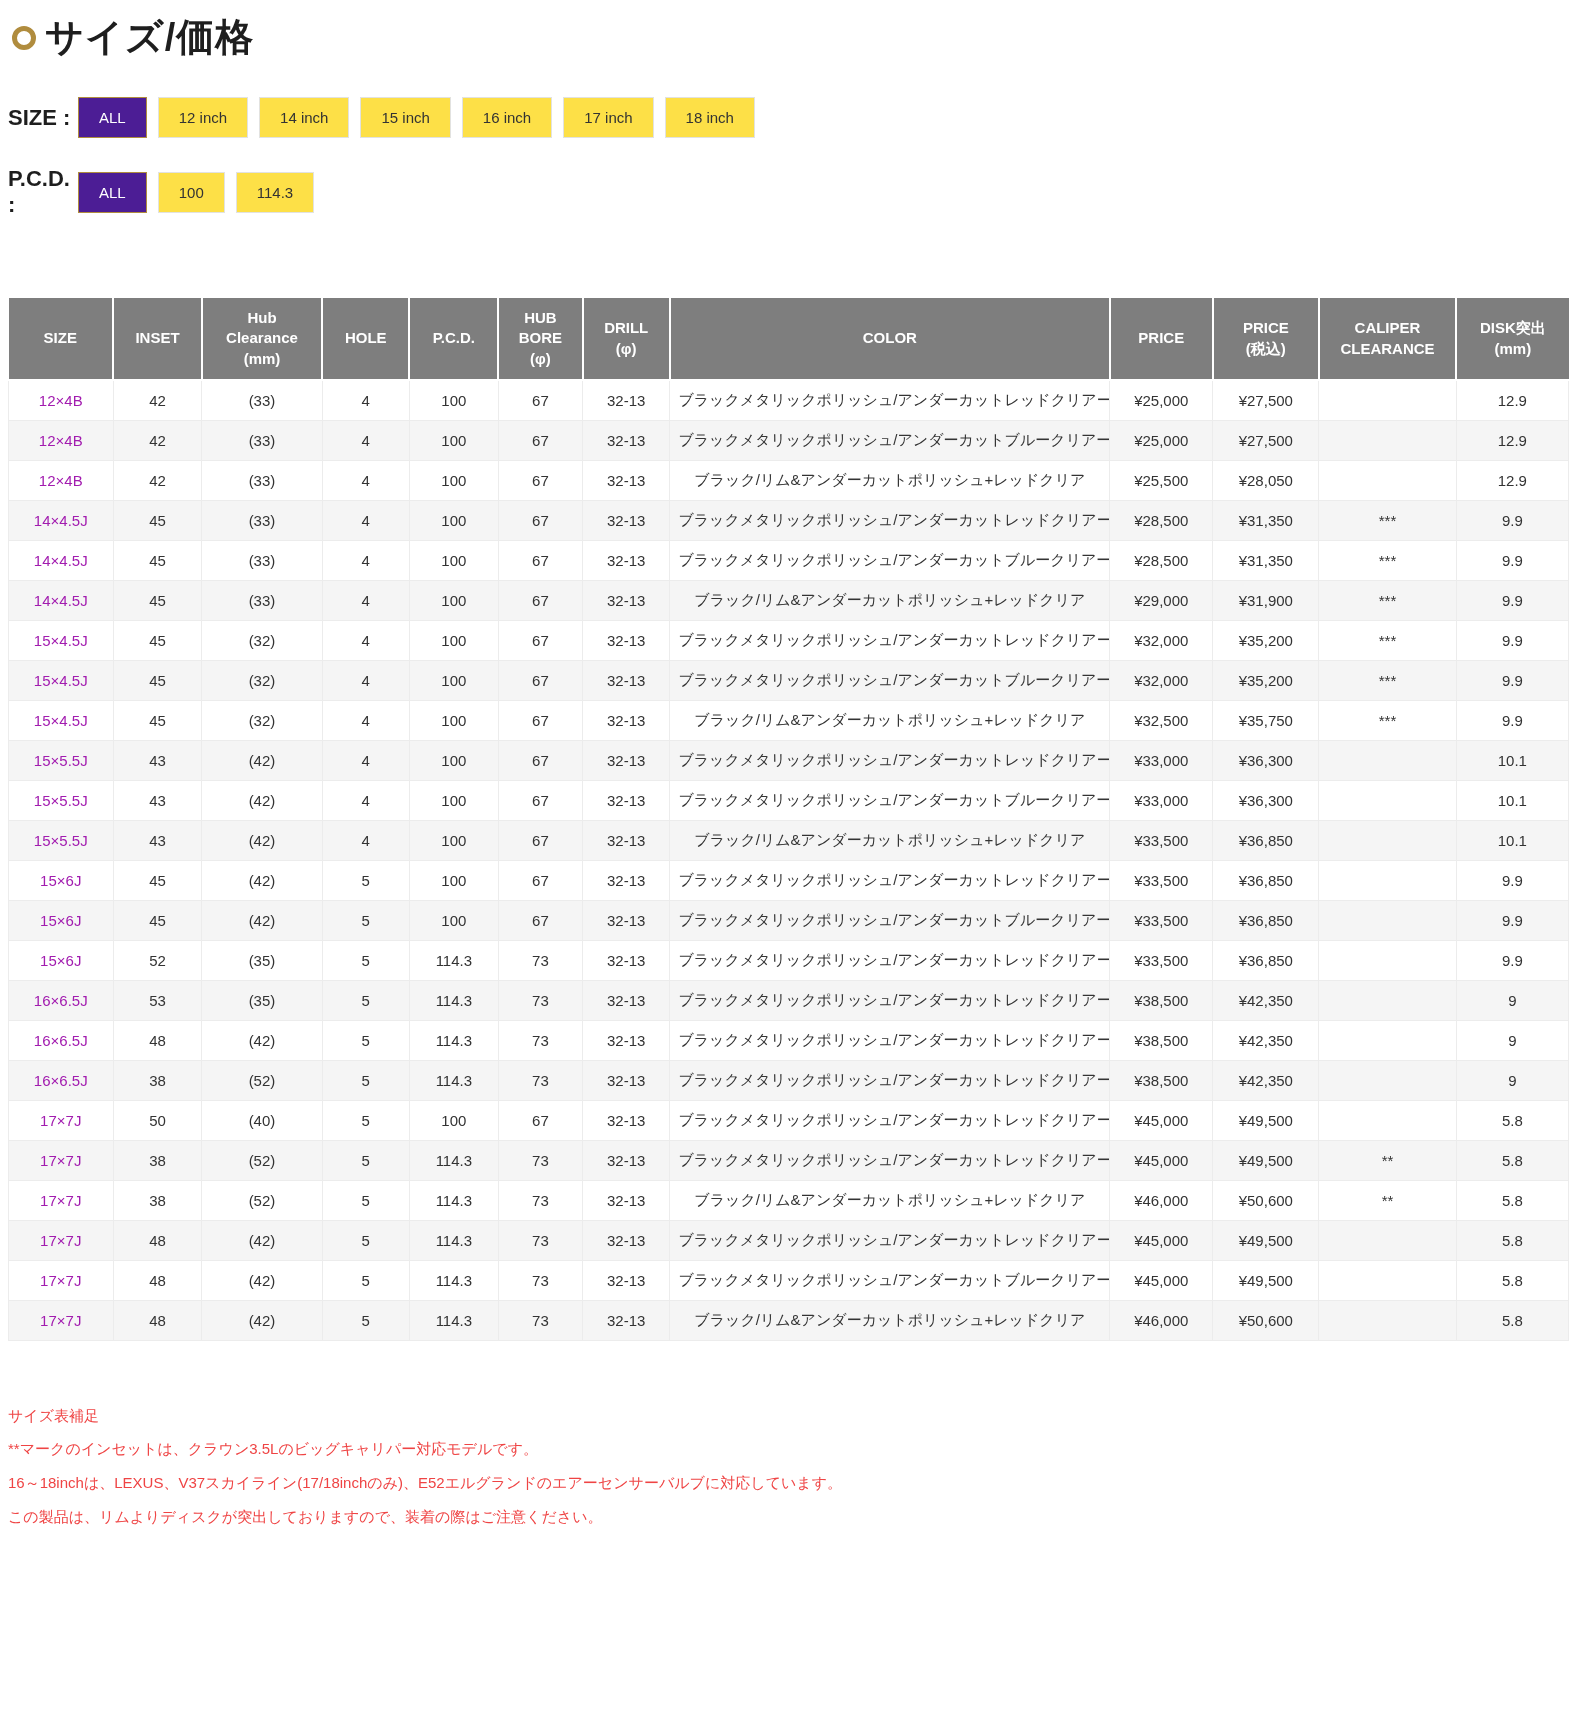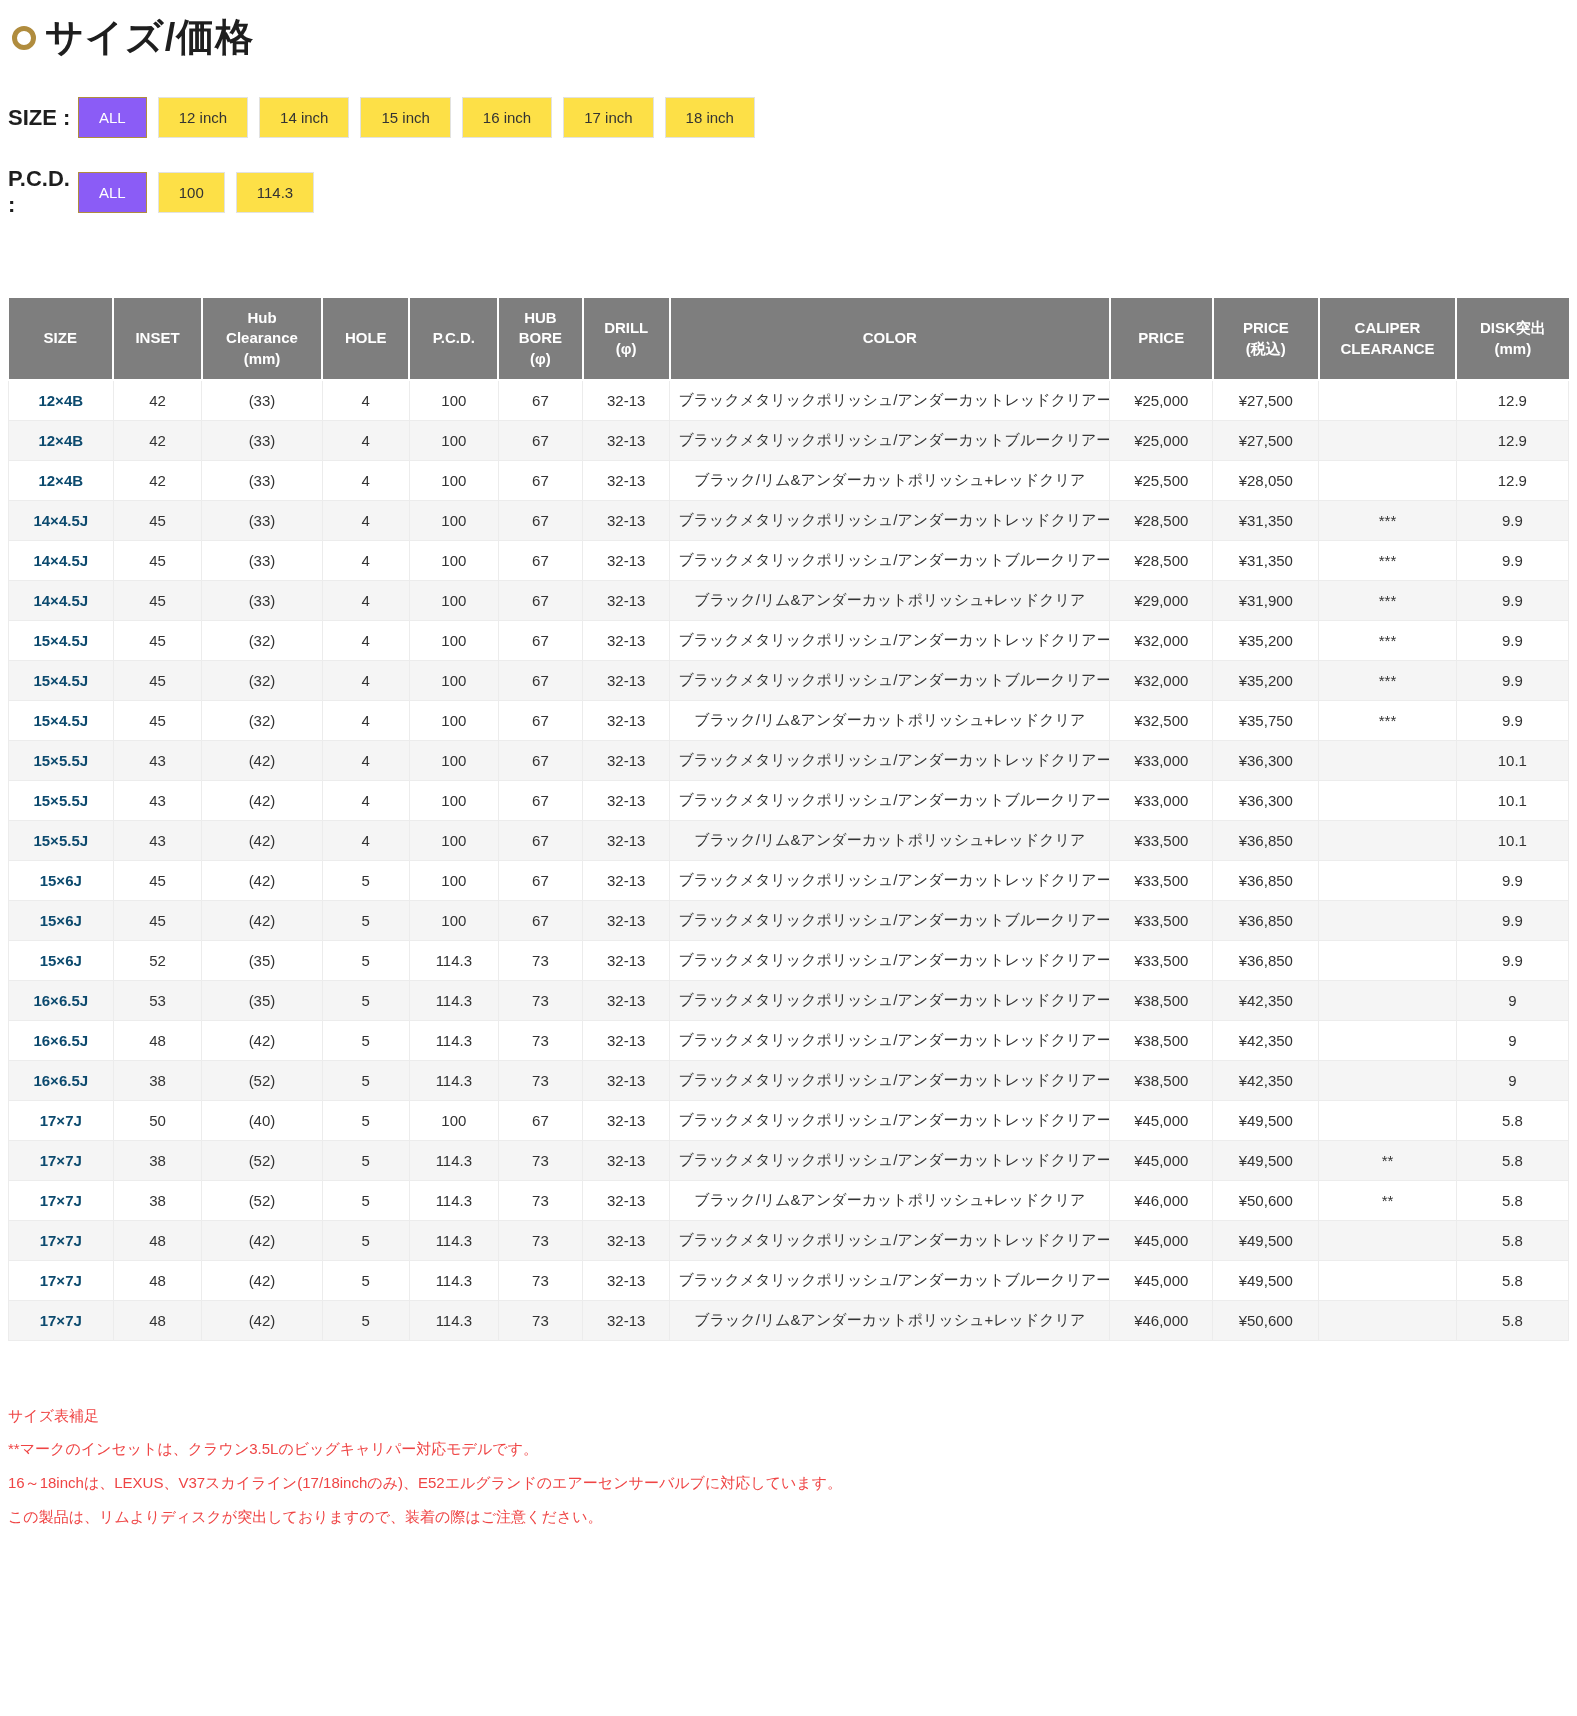--- a/index.html
+++ b/index.html
@@ -19,41 +19,41 @@
   .filters{margin-top:34px;}
   .filter-row{display:flex;align-items:center;margin-bottom:28px;}
   .filter-label{width:70px;font-size:22px;font-weight:700;color:#1e1e1e;flex:0 0 auto;}
   .btns{display:flex;gap:11px;}
   .btn{
     height:41px;min-width:34px;padding:0 20px;
     display:flex;align-items:center;justify-content:center;
     background:#fde047;border:1px solid #e2e2e0;color:#333;
     font-size:15px;font-family:inherit;cursor:pointer;box-sizing:border-box;
   }
-  .btn.active{background:#8b5cf6;border-color:#b08c3e;color:#fff;}
+  .btn.active{background:#4c1d95;border-color:#b08c3e;color:#fff;}
 
   
   table.size-table{
     width:1561px;border-collapse:collapse;table-layout:fixed;
     margin-top:80px;
   }
   .size-table th{
     background:#7e7e7e;color:#fff;font-size:15px;font-weight:700;
     height:82px;padding:2px 6px;line-height:1.35;text-align:center;
     border-right:2px solid #fff;border-bottom:2px solid #fff;
     white-space:pre-line;box-sizing:border-box;
   }
   .size-table th:last-child{border-right:none;}
   .size-table td{
     height:40px;padding:0 8px;font-size:15px;color:#333;text-align:center;
     border:1px solid #ececec;background:#fff;box-sizing:border-box;
     overflow:hidden;white-space:nowrap;
   }
   .size-table tr:nth-child(even) td{background:#f5f5f5;}
-  .size-table td.col-size{font-weight:700;color:#0c4a6e;}
+  .size-table td.col-size{font-weight:400;color:#a21caf;}
 
   
   .notes{margin-top:58px;font-size:15px;color:#ef4444;line-height:2.25;margin-left:0px;}
   .notes .heading{display:block;}
   .notes .line{display:block;}
 </style>
 </head>
 <body>
 
 <div class="page">

